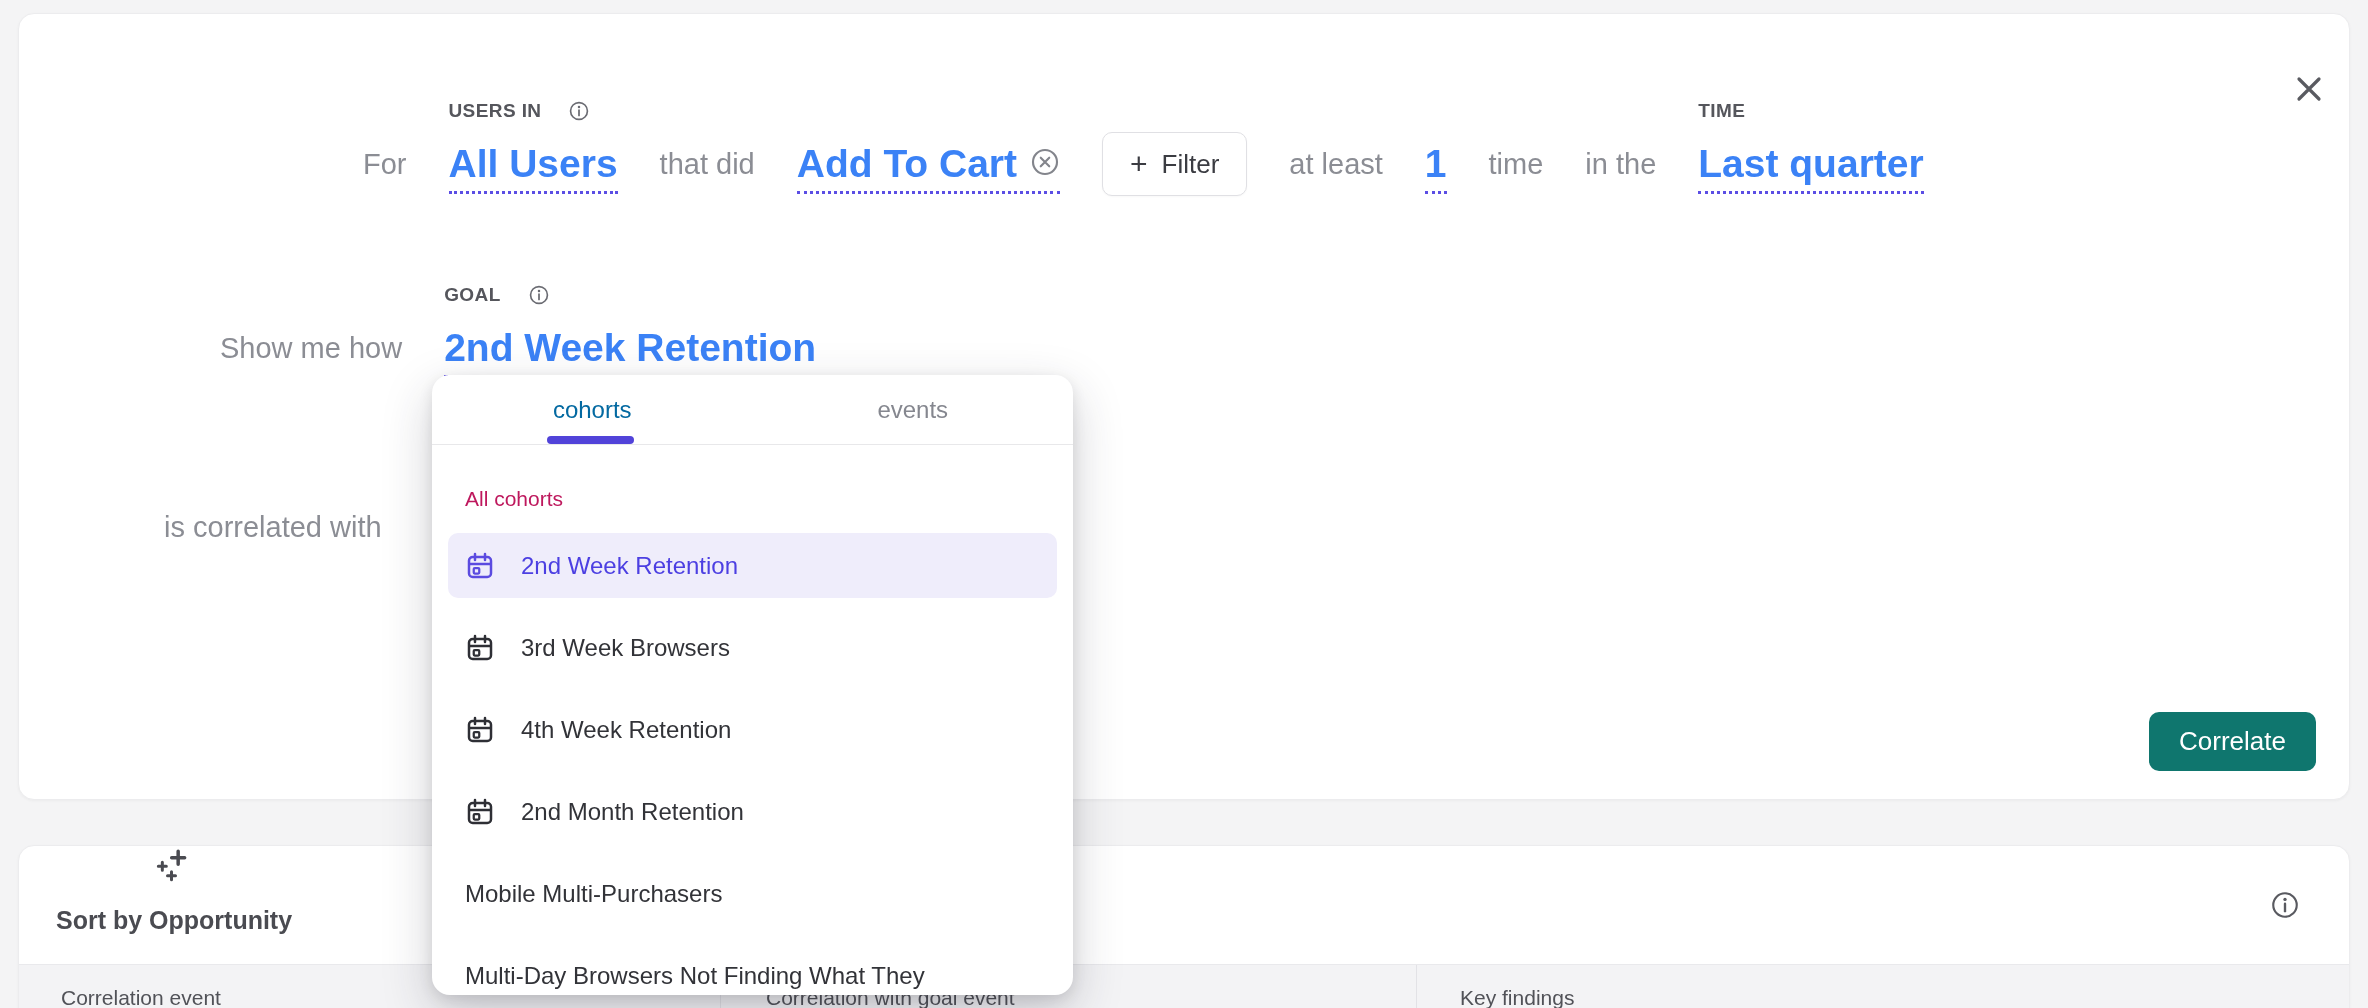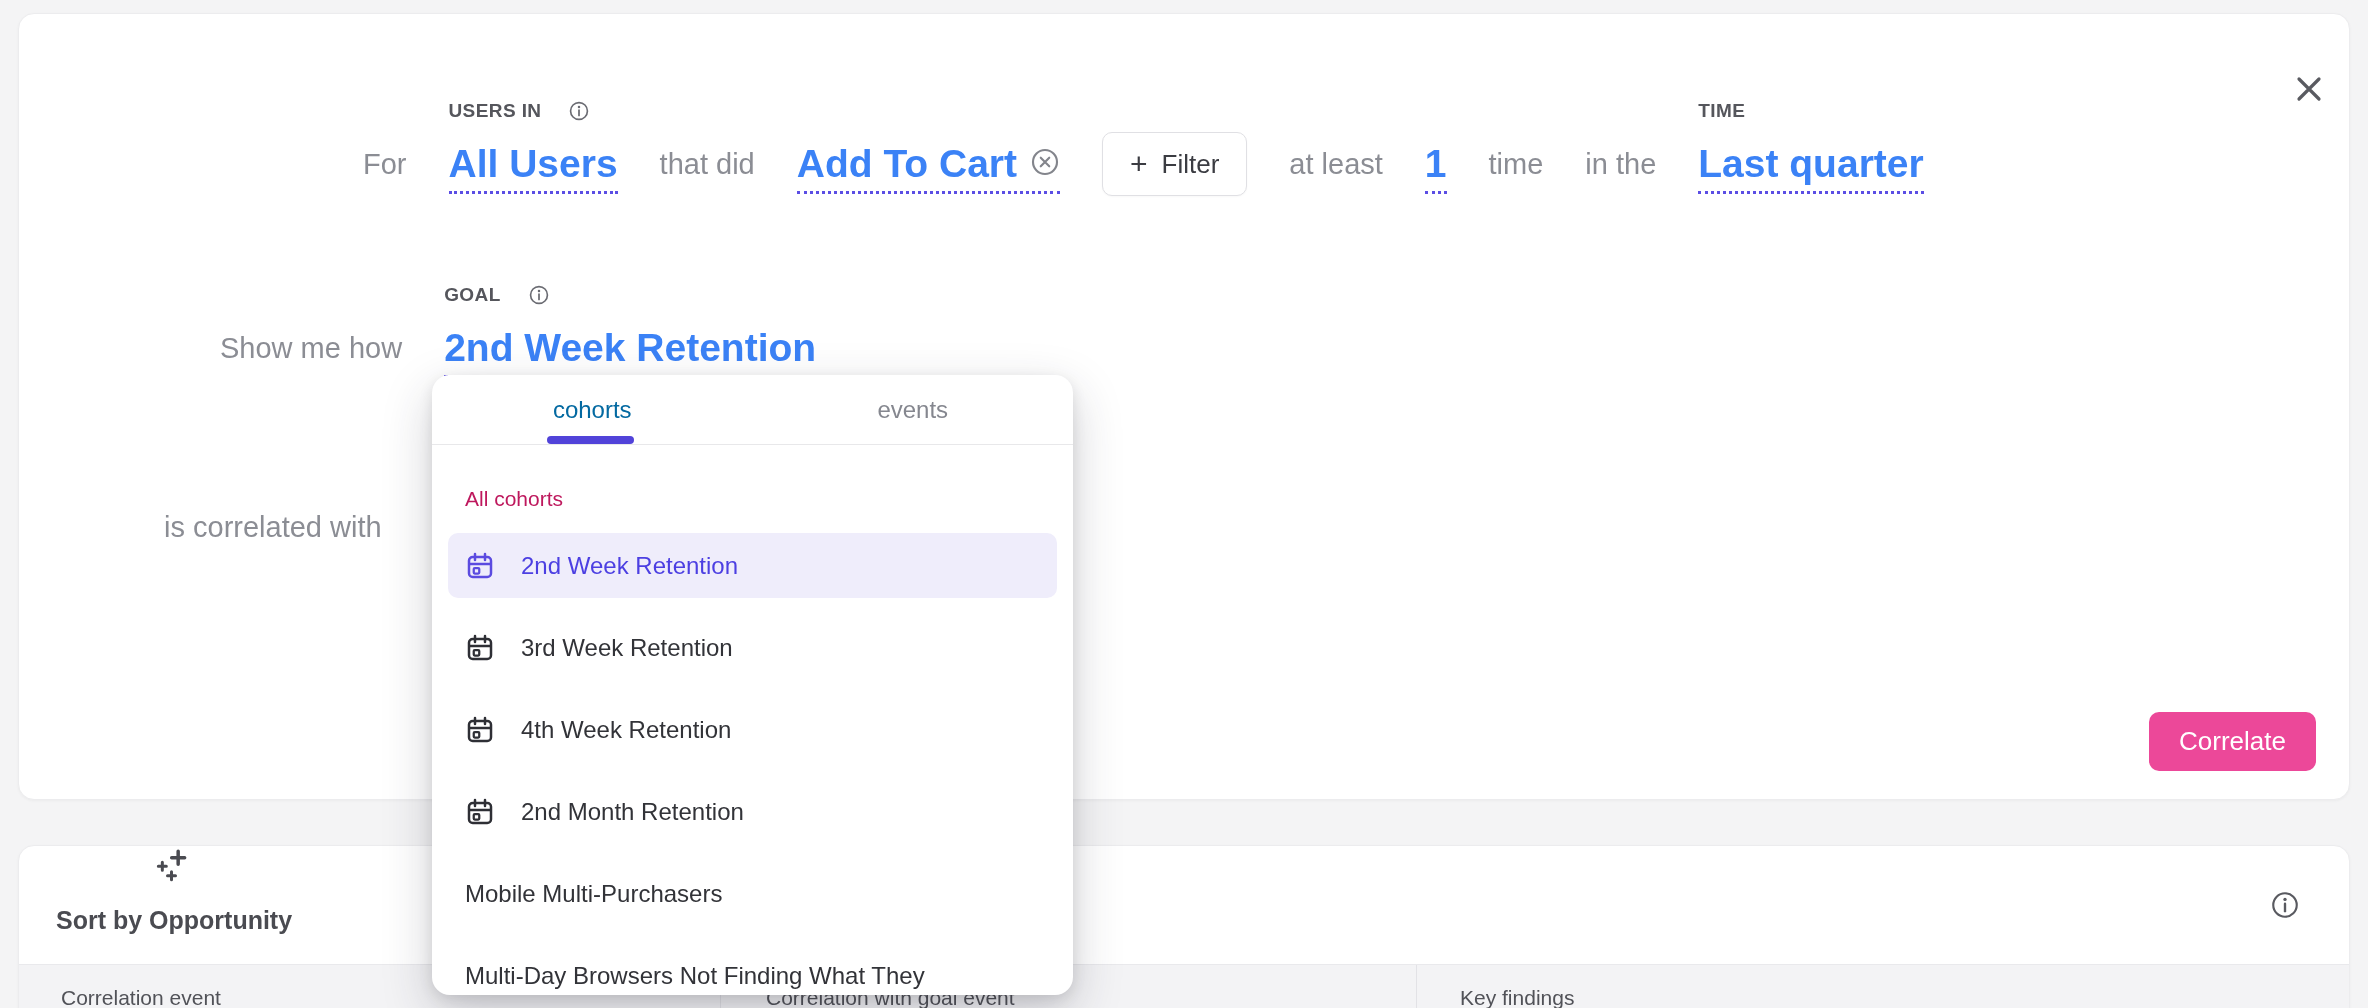--- a/index.html
+++ b/index.html
@@ -39,21 +39,21 @@
     display:inline-flex; align-items:center; gap:14px;
     margin-top:-14px; padding:0 27px; height:64px;
     border:1.5px solid #e0e0e4; border-radius:10px; background:#fff;
     font-size:26px; color:#3b3c42; font-weight:500; cursor:pointer;
     box-shadow:0 1px 2px rgba(0,0,0,0.03);
   }
   .filter-plus { font-size:30px; font-weight:400; color:#3b3c42; line-height:1; }
 
   .correlate-btn {
     position:absolute; left:2130px; top:698px; width:167px; height:59px;
-    background:#ec4899; color:#fff; border:none; border-radius:10px;
+    background:#0f766e; color:#fff; border:none; border-radius:10px;
     font-size:26px; font-weight:500; cursor:pointer;
     display:flex; align-items:center; justify-content:center;
     font-family:"Liberation Sans", sans-serif;
   }
   .close-btn { position:absolute; left:2272px; top:57px; width:36px; height:36px;
     background:none; border:none; cursor:pointer; color:#595a60; }
 
   
   #dropdown {
     position:absolute; left:432px; top:375px; width:641px; height:620px;
@@ -234,21 +234,21 @@
     <div class="dd-item">
       <span class="cal-icon">
         <svg width="30" height="30" viewBox="0 0 24 24" fill="none">
             <rect x="3.2" y="4.8" width="17.6" height="16" rx="3" stroke="currentColor" stroke-width="2"></rect>
             <line x1="8" y1="2.4" x2="8" y2="7.2" stroke="currentColor" stroke-width="2" stroke-linecap="round"></line>
             <line x1="16" y1="2.4" x2="16" y2="7.2" stroke="currentColor" stroke-width="2" stroke-linecap="round"></line>
             <line x1="3.2" y1="10.4" x2="20.8" y2="10.4" stroke="currentColor" stroke-width="2"></line>
             <rect x="7" y="13.6" width="4.4" height="4.4" rx="0.8" stroke="currentColor" stroke-width="1.8"></rect>
           </svg>
       </span>
-      <span>3rd Week Retention</span>
+      <span>3rd Week Browsers</span>
     </div>
 
     <div class="dd-item">
       <span class="cal-icon">
         <svg width="30" height="30" viewBox="0 0 24 24" fill="none">
             <rect x="3.2" y="4.8" width="17.6" height="16" rx="3" stroke="currentColor" stroke-width="2"></rect>
             <line x1="8" y1="2.4" x2="8" y2="7.2" stroke="currentColor" stroke-width="2" stroke-linecap="round"></line>
             <line x1="16" y1="2.4" x2="16" y2="7.2" stroke="currentColor" stroke-width="2" stroke-linecap="round"></line>
             <line x1="3.2" y1="10.4" x2="20.8" y2="10.4" stroke="currentColor" stroke-width="2"></line>
             <rect x="7" y="13.6" width="4.4" height="4.4" rx="0.8" stroke="currentColor" stroke-width="1.8"></rect>

